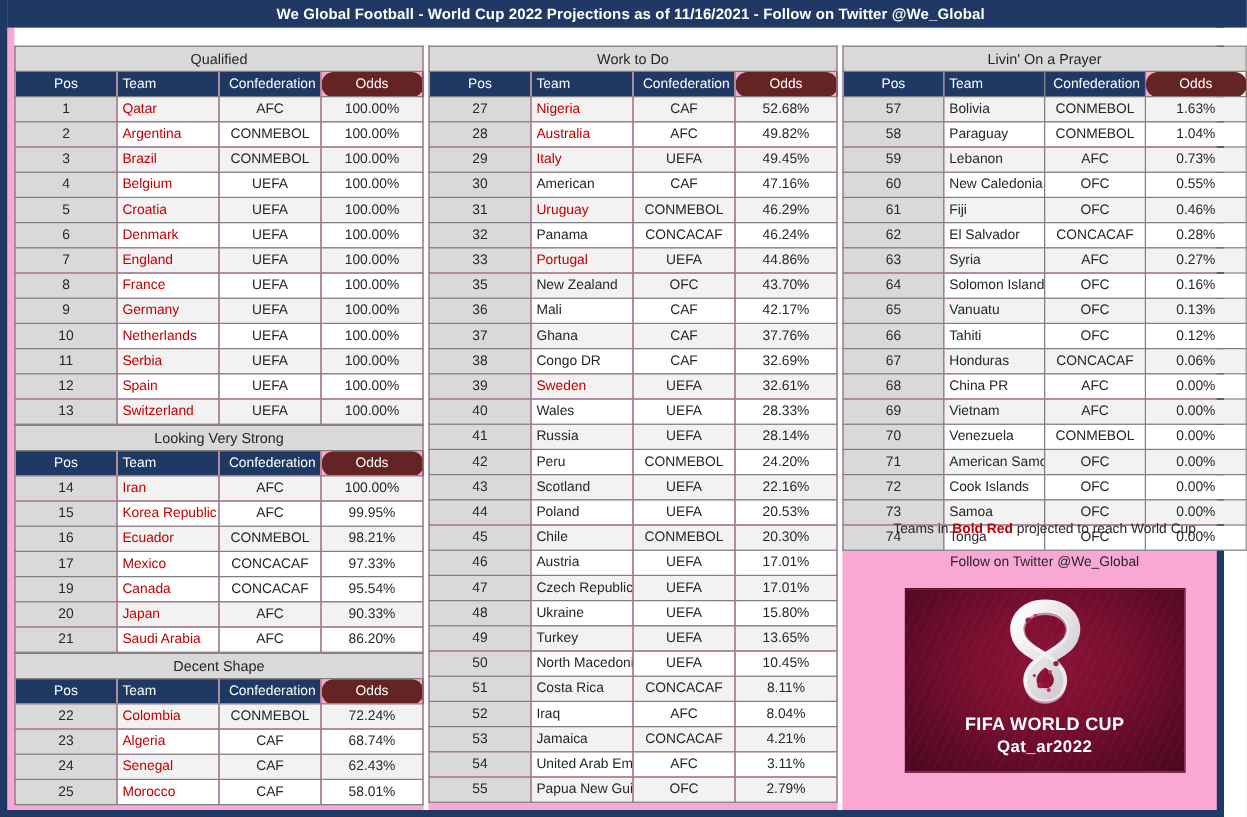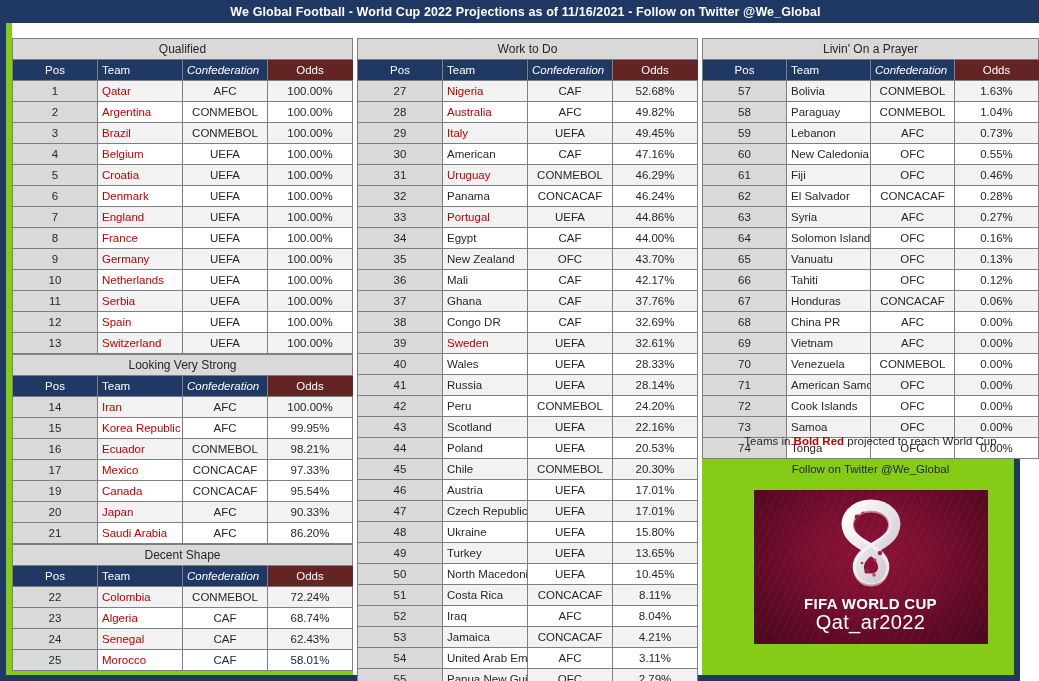--- a/index.html
+++ b/index.html
@@ -10,21 +10,21 @@
     overflow:hidden;
     position:relative;
   }
   
   #frame{
     position:absolute;left:0;top:0;width:1020px;height:681px;
     box-sizing:border-box;
     border-left:6px solid #1F3864;
     border-right:6px solid #1F3864;
     border-bottom:6px solid #1F3864;
-    background:#84cc16;
+    background:#f9a8d4;
   }
   #titlebar{
     position:absolute;left:0;top:0;width:1039px;height:23px;
     background:#1F3864;color:#ffffff;
     font-size:12.5px;font-weight:bold;
     display:flex;align-items:center;justify-content:center;
     letter-spacing:.1px;
     z-index:5;
   }
   #gapstrip{
@@ -70,22 +70,22 @@
   .hdr td{
     background:#1F3864;
     color:#ffffff;
     height:20px;line-height:20px;
     border:1px solid #1F3864;
     border-bottom:1px solid #7F7F7F;
     margin-left:26px;
   }
   .hdr td.h-pos{text-align:center;}
   .hdr td.h-team{text-align:left;}
-  .hdr td.h-conf{text-align:left;font-style:italic;}
-  .hdr td.h-odds{background:#632423;text-align:center;border-color:#632423;border-bottom-color:#7F7F7F;}
+  .hdr td.h-conf{text-align:right;}
+  .hdr td.h-odds{background:#632423;text-align:center;border-color:#632423;border-bottom-color:#7F7F7F;border-radius:10px;}
 
   td.c-pos{width:42px;text-align:center;background:#D9D9D9;color:#262626;}
   td.c-team{width:147px;text-align:left;}
   td.c-conf{width:83px;text-align:center;}
   td.c-odds{width:69px;text-align:center;}
 
   
   .c3 td.c-pos{width:42px;}
   .c3 td.c-team{width:145px;margin-left:10px;}
   .c3 td.c-conf{width:81px;}
@@ -122,21 +122,21 @@
   #logo .stripes{
     position:absolute;inset:0;
     background:repeating-linear-gradient(115deg, rgba(255,255,255,.035) 0px, rgba(255,255,255,.035) 1px, rgba(255,255,255,0) 1px, rgba(255,255,255,0) 7px);
   }
   #logo svg{position:absolute;left:50%;top:8px;transform:translateX(-50%);}
   #logo .wordmark{
     position:absolute;left:0;right:0;bottom:10px;
     color:#ffffff;text-align:center;
   }
   #logo .wm1{font-size:15px;font-weight:bold;letter-spacing:.3px;line-height:17px;}
-  #logo .wm2{font-size:20px;font-weight:normal;letter-spacing:.4px;line-height:21px;}
+  #logo .wm2{font-size:14px;font-weight:bold;letter-spacing:.4px;line-height:21px;}
 </style>
 </head>
 <body>
 
 <div id="frame">
 
   <div id="titlebar">
     <span>We Global Football - World Cup 2022 Projections as of 11/16/2021 - Follow on Twitter @We_Global</span>
   </div>
 
@@ -378,26 +378,20 @@
               <td class="c-pos">32</td>
               <td class="c-team">Panama</td>
               <td class="c-conf">CONCACAF</td>
               <td class="c-odds">46.24%</td>
             </tr>
             <tr class="zebra">
               <td class="c-pos">33</td>
               <td class="c-team qualteam">Portugal</td>
               <td class="c-conf">UEFA</td>
               <td class="c-odds">44.86%</td>
-            </tr>
-            <tr class="plain">
-              <td class="c-pos">34</td>
-              <td class="c-team">Egypt</td>
-              <td class="c-conf">CAF</td>
-              <td class="c-odds">44.00%</td>
             </tr>
             <tr class="zebra">
               <td class="c-pos">35</td>
               <td class="c-team">New Zealand</td>
               <td class="c-conf">OFC</td>
               <td class="c-odds">43.70%</td>
             </tr>
             <tr class="plain">
               <td class="c-pos">36</td>
               <td class="c-team">Mali</td>

